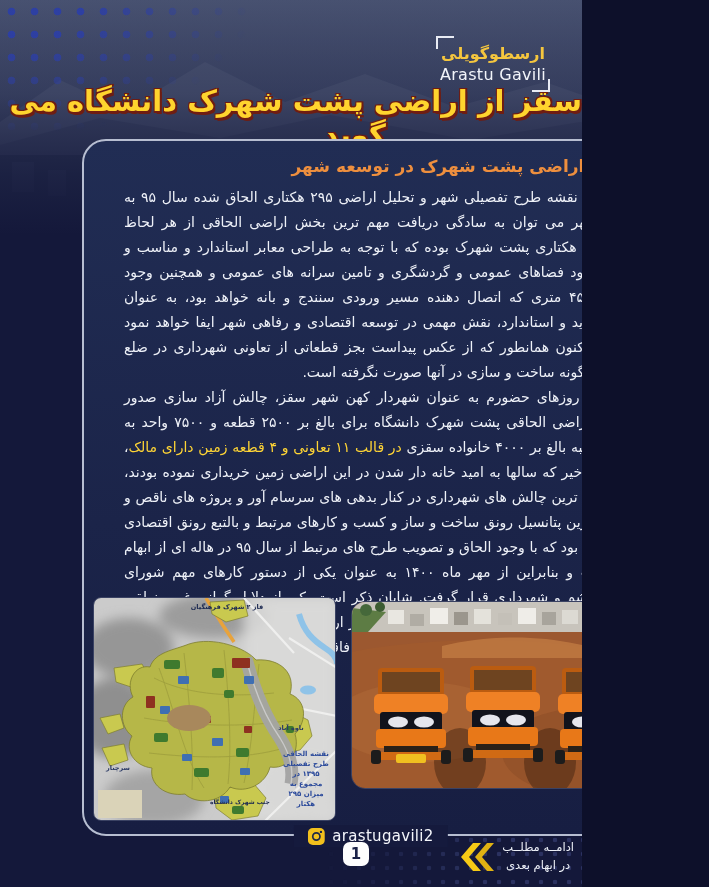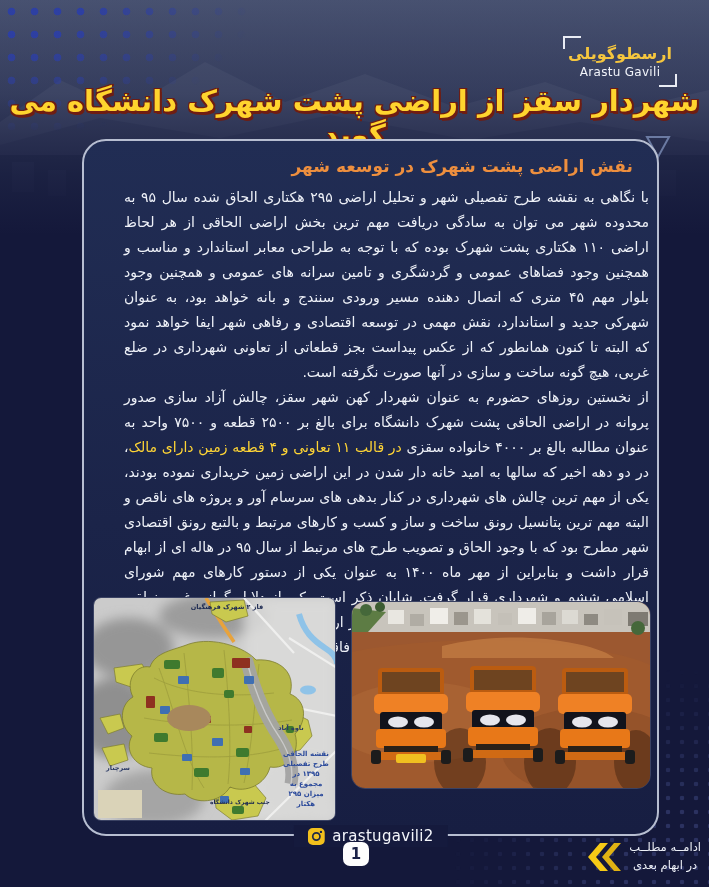--- a/index.html
+++ b/index.html
@@ -1,18 +1,18 @@
 <!DOCTYPE html>
 <html lang="fa"><head>
 <meta charset="utf-8">
 <style>
   * { margin:0; padding:0; box-sizing:border-box; }
   html,body { background:#0d102a; }
   .page {
-    position:relative; width:709px; height:887px; overflow:hidden;
+    position:relative; width:582px; height:887px; overflow:hidden;
     background:#14183a;
     font-family:"DejaVu Sans", sans-serif;
   }
   
   .hero { position:absolute; top:0; left:0; width:709px; height:235px; }
   .hero::after {
     content:""; position:absolute; inset:0;
     background:linear-gradient(180deg, rgba(20,24,58,.30) 0%, rgba(20,24,58,.45) 40%,
                rgba(20,24,58,.82) 75%, #14183a 100%);
   }
@@ -37,21 +37,21 @@
   }
   .logo::before {
     content:""; position:absolute; top:0; left:18px; width:16px; height:11px;
     border-top:2px solid #e9ecf4; border-left:2px solid #e9ecf4;
   }
   .logo::after {
     content:""; position:absolute; bottom:0; right:18px; width:16px; height:11px;
     border-bottom:2px solid #e9ecf4; border-right:2px solid #e9ecf4;
   }
   .logo .fa { color:#f5c63e; font-weight:bold; font-size:16px; direction:rtl; }
-  .logo .en { color:#f2f4fa; font-size:12px; margin-top:2px; letter-spacing:.3px; }
+  .logo .en { color:#f2f4fa; font-size:16px; margin-top:2px; letter-spacing:.3px; }
   
   .headline {
     position:absolute; top:84px; left:0; width:709px; z-index:4;
     text-align:center; direction:rtl;
     color:#ffd42e; font-size:29px; font-weight:bold;
     text-shadow:2px 3px 0 #6f1d12, -1px -1px 0 #6f1d12, 1px -1px 0 #6f1d12,
                 -1px 2px 0 #6f1d12, 2px -1px 0 #6f1d12;
   }
   .tri-outline { position:absolute; left:644px; top:134px; z-index:3; opacity:.65; }
   

